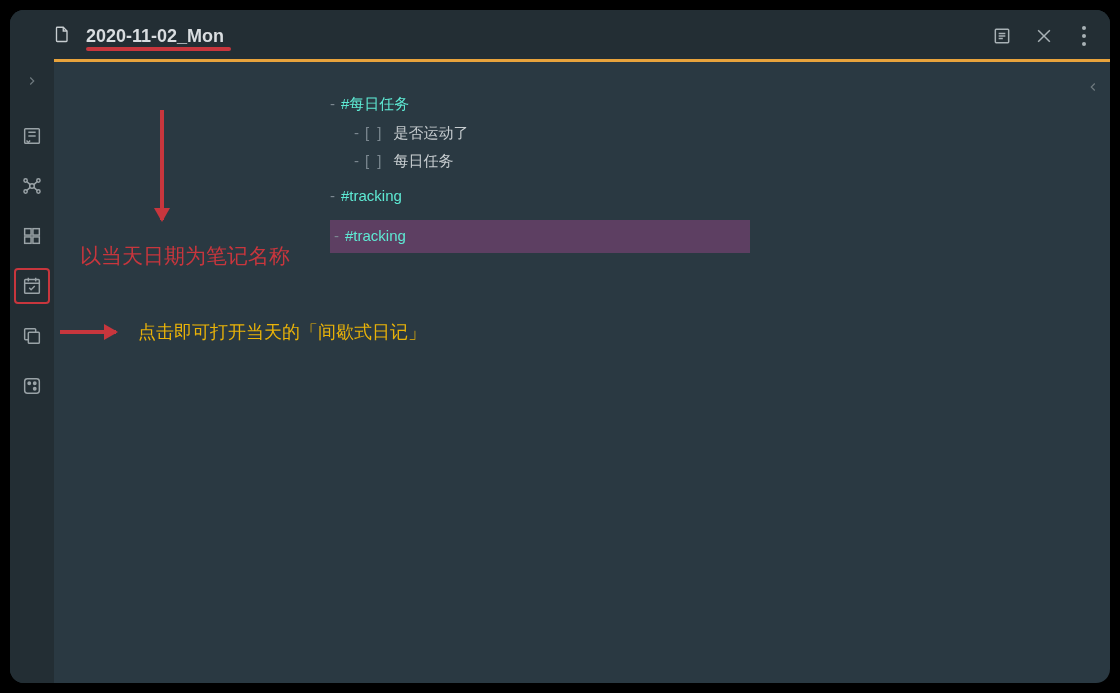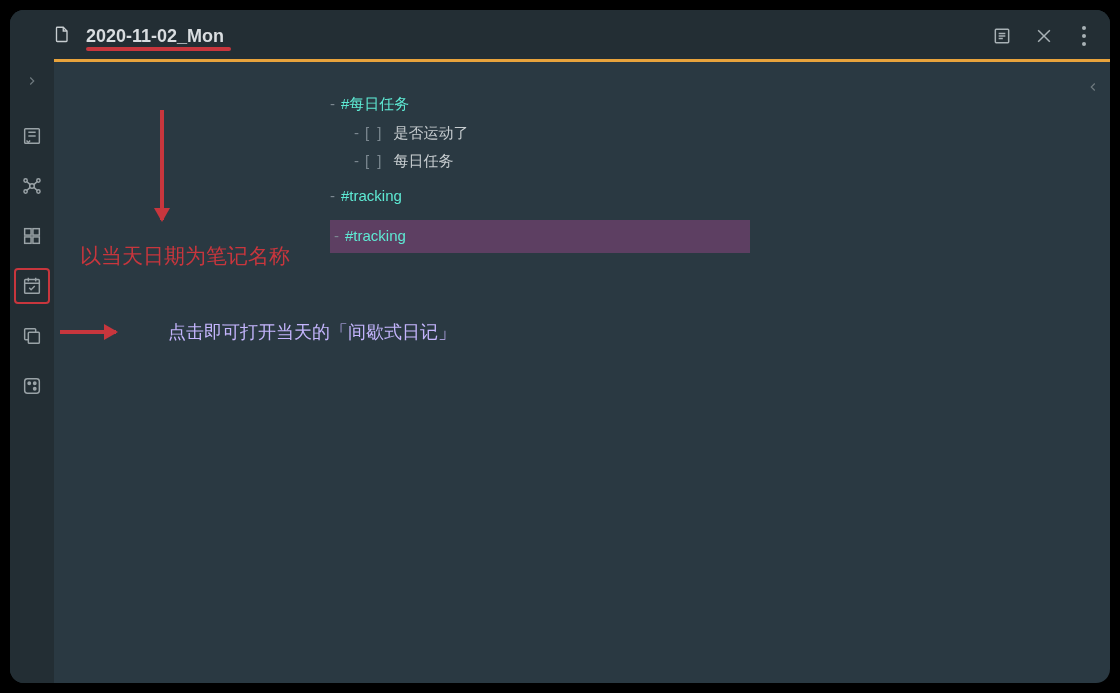--- a/index.html
+++ b/index.html
@@ -170,22 +170,22 @@
     .anno-arrow-right::after {
       content:"";
       position:absolute;
       right:-2px; top:-6px;
       border-top:8px solid transparent;
       border-bottom:8px solid transparent;
       border-left:14px solid #c8363d;
     }
     .anno-text-2 {
       position: absolute;
-      left: 158px; top: 258px;
-      color: #c4b5fd;
+      left: 128px; top: 258px;
+      color: #eab308;
       font-size: 18px;
       font-weight: 500;
       white-space: nowrap;
     }
   </style>
 </head>
 <body>
 
 <div class="window">
 

